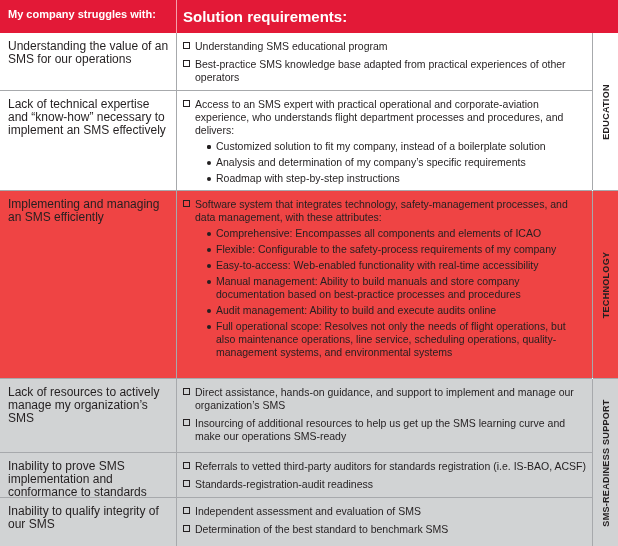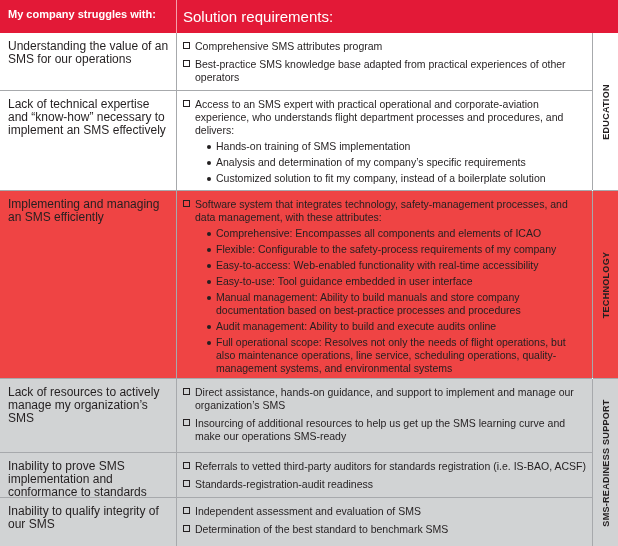--- a/index.html
+++ b/index.html
@@ -1,20 +1,20 @@
 <!DOCTYPE html>
 <html><head>
 <meta charset="utf-8">
 <style>
   html, body { margin: 0; padding: 0; background: #ffffff; }
   body { width: 618px; height: 546px; overflow: hidden; font-family: "Liberation Sans", sans-serif; color: #231f20; }
   .table { position: absolute; left: 0; top: 0; width: 618px; height: 546px; }
   .header { position: absolute; left: 0; top: 0; width: 618px; height: 33px; background: #e31937; }
   .header .h1 { position: absolute; left: 8px; top: 8px; font-size: 11px; font-weight: bold; color: #fff; white-space: nowrap; }
-  .header .h2 { position: absolute; left: 183px; top: 8px; font-size: 15px; font-weight: normal; color: #fff; white-space: nowrap; }
+  .header .h2 { position: absolute; left: 183px; top: 8px; font-size: 15px; font-weight: bold; color: #fff; white-space: nowrap; }
   .header .vline { position: absolute; left: 176px; top: 0; width: 1px; height: 33px; background: #f4a0ab; }
 
   .row { position: absolute; left: 0; width: 592px; }
   .row .left { position: absolute; left: 0; top: 0; width: 176px; height: 100%; box-sizing: border-box; padding: 7px 6px 0 8px; font-size: 12px; line-height: 13px; }
   .row .right { position: absolute; left: 177px; top: 0; width: 415px; height: 100%; box-sizing: border-box; padding: 7px 6px 0 6px; font-size: 10.5px; line-height: 13px; }
   .row .vsep { position: absolute; left: 176px; top: 0; width: 1px; height: 100%; background: #a7a9ac; }
   .row .hsep { position: absolute; left: 0; bottom: -1px; width: 592px; height: 1px; background: #a7a9ac; }
 
   .w { background: #ffffff; }
   .g1 { background: #ef4444; }
@@ -37,49 +37,48 @@
   <div class="header">
     <span class="h1">My company struggles with:</span>
     <span class="vline"></span>
     <span class="h2">Solution requirements:</span>
   </div>
 
   <div class="row w" style="top:33px;height:57px;">
     <div class="left">Understanding the value of an SMS for our operations</div>
     <div class="vsep"></div>
     <div class="right">
-      <span class="check"><span class="box"></span><span>Comprehensive SMS attributes program</span></span>
+      <span class="check"><span class="box"></span><span>Understanding SMS educational program</span></span>
       <span class="check"><span class="box"></span><span>Best-practice SMS knowledge base adapted from practical experiences of other operators</span></span>
     </div>
     <div class="hsep"></div>
   </div>
 
   <div class="row w" style="top:91px;height:99px;">
     <div class="left">Lack of technical expertise and “know-how” necessary to implement an SMS effectively</div>
     <div class="vsep"></div>
     <div class="right">
       <span class="check"><span class="box"></span><span>Access to an SMS expert with practical operational and corporate-aviation experience, who understands flight department processes and procedures, and delivers:</span>
-        <span class="bul"><span class="dot"></span><span>Hands-on training of SMS implementation</span></span>
+        <span class="bul"><span class="dot"></span></span>
+        <span class="bul"><span class="dot"></span><span>Customized solution to fit my company, instead of a boilerplate solution</span></span>
         <span class="bul"><span class="dot"></span><span>Analysis and determination of my company’s specific requirements</span></span>
-        <span class="bul"><span class="dot"></span><span>Customized solution to fit my company, instead of a boilerplate solution</span></span>
         <span class="bul"><span class="dot"></span><span>Roadmap with step-by-step instructions</span></span>
       </span>
     </div>
     <div class="hsep"></div>
   </div>
 
   <div class="row g1" style="top:191px;height:187px;">
     <div class="left">Implementing and managing an SMS efficiently</div>
     <div class="vsep"></div>
     <div class="right">
       <span class="check"><span class="box"></span><span>Software system that integrates technology, safety-management processes, and data management, with these attributes:</span>
         <span class="bul"><span class="dot"></span><b>Comprehensive:</b><span> Encompasses all components and elements of ICAO</span></span>
         <span class="bul"><span class="dot"></span><b>Flexible:</b><span> Configurable to the safety-process requirements of my company</span></span>
         <span class="bul"><span class="dot"></span><b>Easy-to-access:</b><span> Web-enabled functionality with real-time accessibility</span></span>
-        <span class="bul"><span class="dot"></span><b>Easy-to-use:</b><span> Tool guidance embedded in user interface</span></span>
         <span class="bul"><span class="dot"></span><b>Manual management:</b><span> Ability to build manuals and store company documentation based on best-practice processes and procedures</span></span>
         <span class="bul"><span class="dot"></span><b>Audit management:</b><span> Ability to build and execute audits online</span></span>
         <span class="bul"><span class="dot"></span><b>Full operational scope:</b><span> Resolves not only the needs of flight operations, but also maintenance operations, line service, scheduling operations, quality-management systems, and environmental systems</span></span>
       </span>
     </div>
     <div class="hsep"></div>
   </div>
 
   <div class="row g2" style="top:379px;height:73px;">
     <div class="left">Lack of resources to actively manage my organization’s SMS</div>

